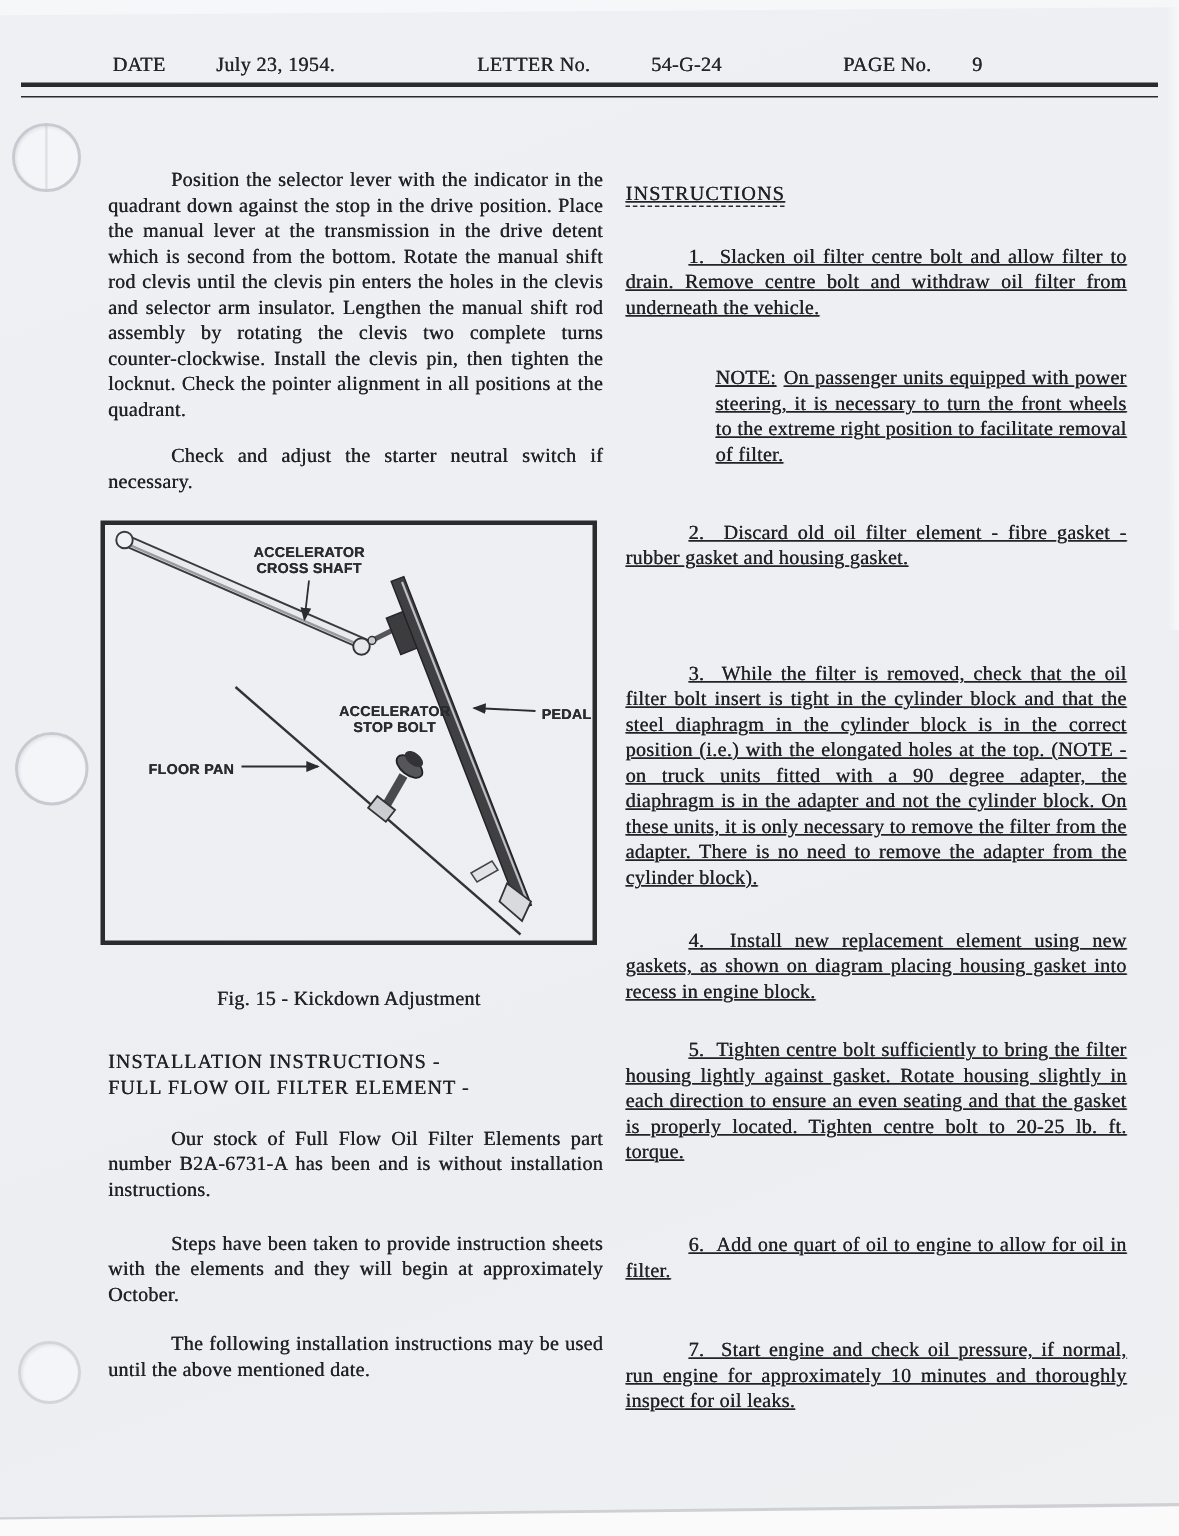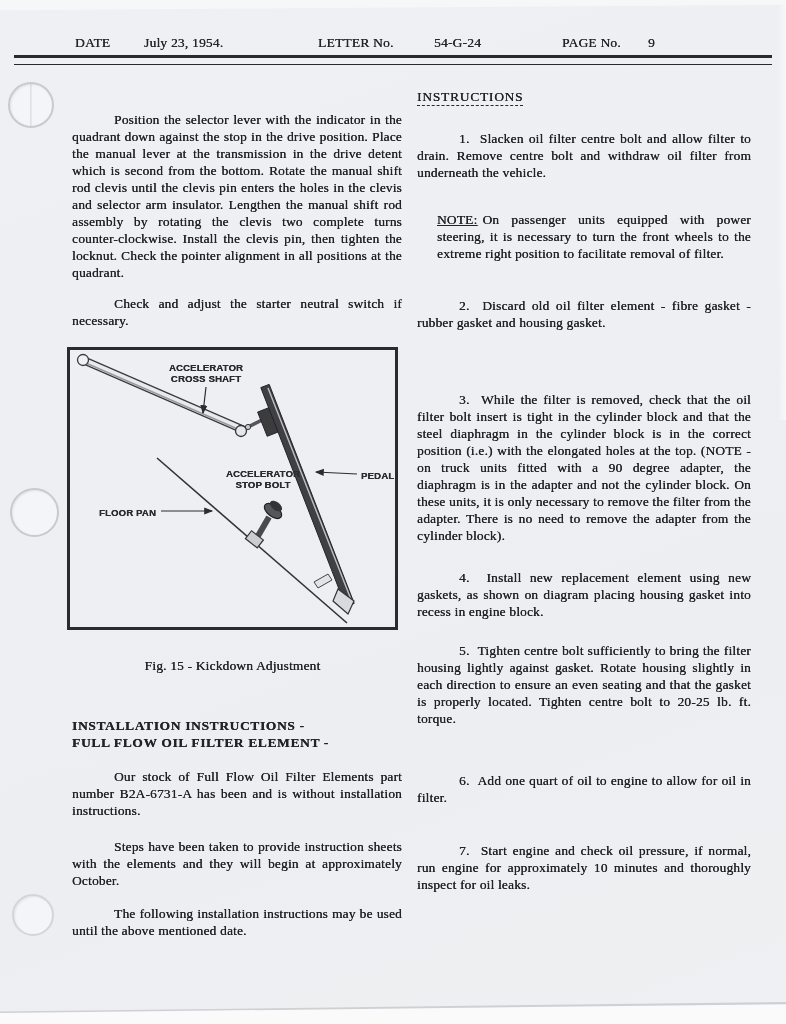--- a/index.html
+++ b/index.html
@@ -46,36 +46,36 @@
 
   .hdr{position:absolute;top:35px;font-size:13.5px;color:#26262a;white-space:nowrap;text-align:right;}
   .rule{
     position:absolute;left:14px;top:55px;width:758px;height:6px;
     border-top:3px solid #2a2a2c;border-bottom:1px solid #2a2a2c;
   }
 
   .col{position:absolute;font-size:13.4px;line-height:17px;color:#232327;}
   .col p{margin:0;text-align:justify;}
   .col-left{left:72px;top:111px;width:330px;}
-  .col-right{left:417px;top:88px;width:334px;}
+  .col-right{left:417px;top:120px;width:334px;text-decoration:underline;}
   .ind{text-indent:42px;}
   .item{text-indent:42px;}
 
   .instr-head{margin:0 0 0 0;}
   .instr-head span{border-bottom:1.5px dashed #2a2a2c;padding-bottom:1px;letter-spacing:0.8px;}
-  .note{margin-left:20px;text-align:justify;}
+  .note{margin-left:60px;text-align:justify;}
   .note .nlabel{text-decoration:underline;margin-right:5px;}
 
   figure.kickdown{
     margin:18px 0 0 -5px;padding:0;
     width:325px;height:277px;border:3px solid #2b2b2d;
     background:transparent;
   }
   .caption{margin:27px 0 0 -5px;width:331px;text-align:center;font-size:13.4px;}
-  .heading{margin-top:43px;letter-spacing:0.7px;font-weight:bold;}
+  .heading{margin-top:25px;letter-spacing:0.7px;}
   .heading div{line-height:17px;}
 
   svg text{
     font-family:"Liberation Sans", sans-serif;
     font-size:9.5px;font-weight:bold;fill:#2c2c2e;letter-spacing:0.2px;
   }
 </style>
 </head>
 <body>
 

